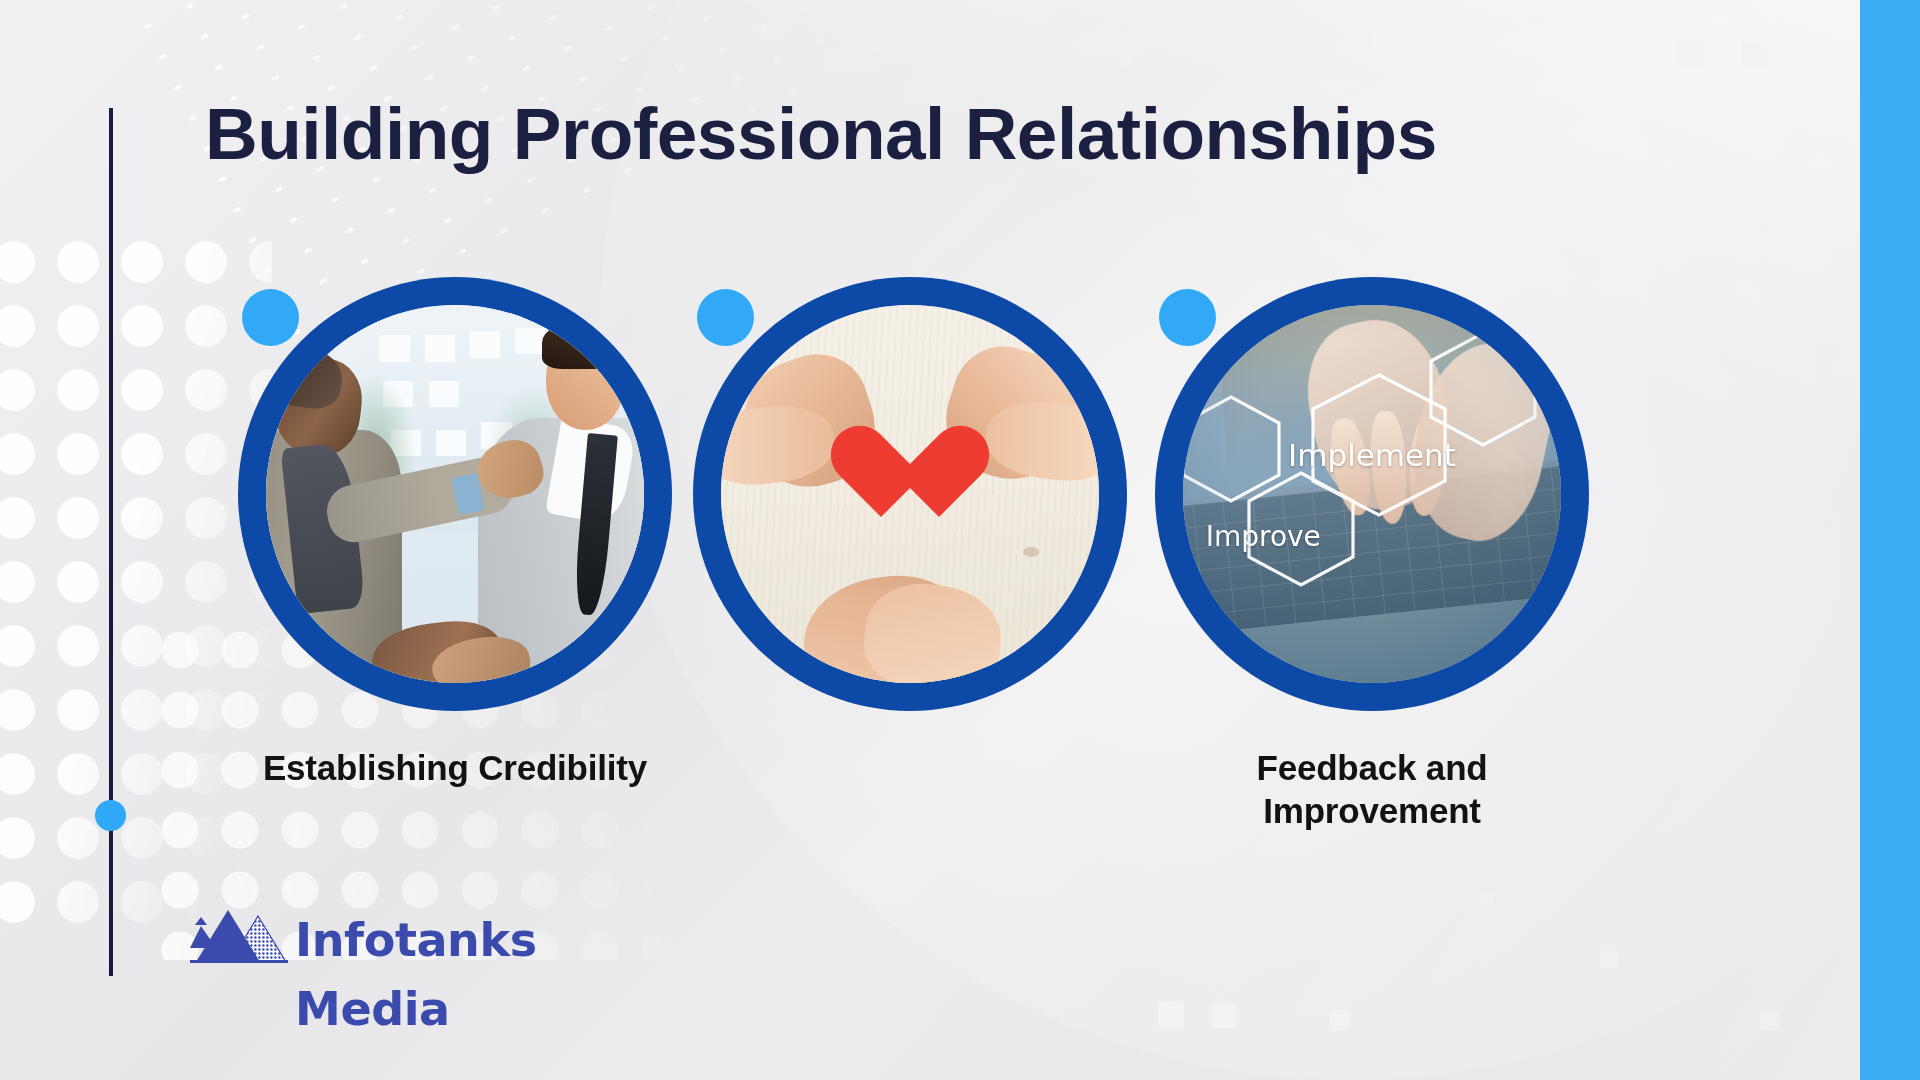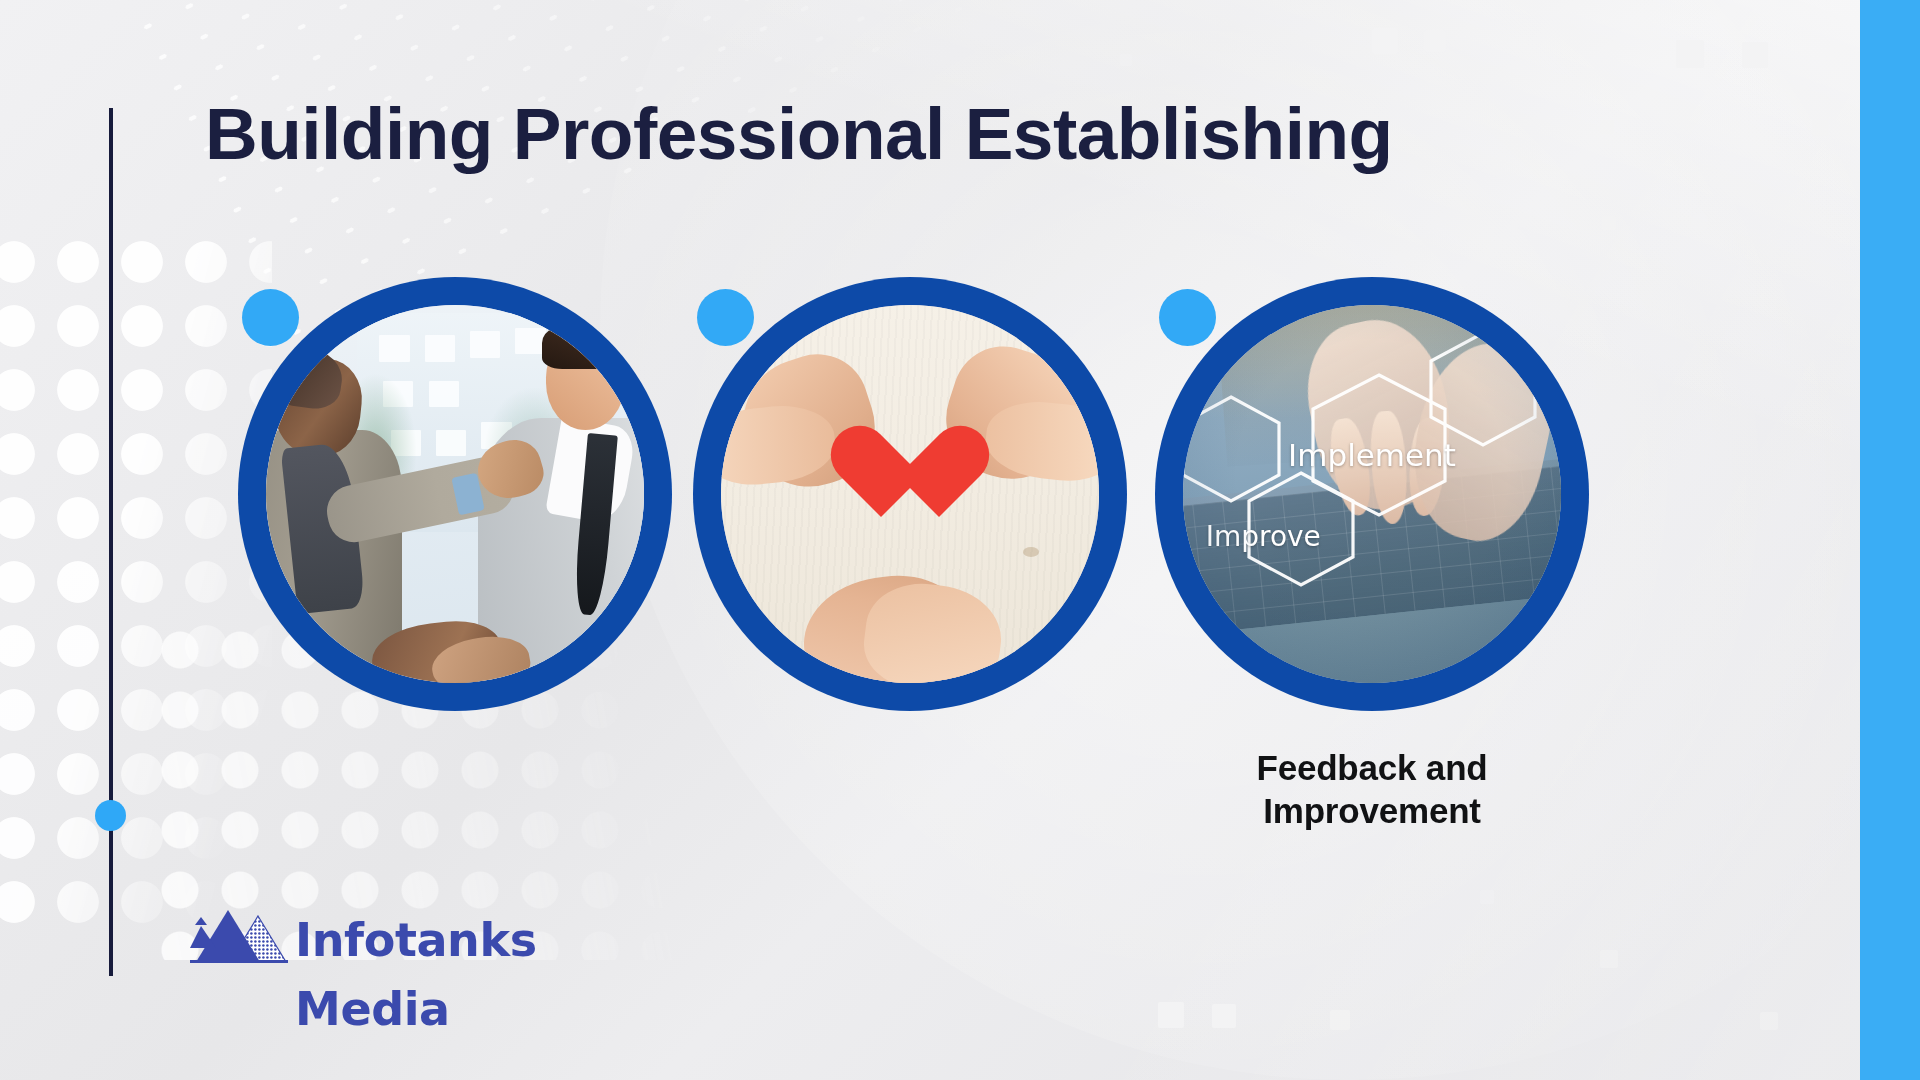--- a/index.html
+++ b/index.html
@@ -344,21 +344,21 @@
     <div class="sq" style="left:1760px;top:1012px;width:18px;height:18px;opacity:.5;"></div>
     <div class="sq" style="left:1480px;top:890px;width:14px;height:14px;opacity:.4;"></div>
     <div class="sq" style="left:1120px;top:54px;width:12px;height:12px;opacity:.4;"></div>
   </div>
 
   <div class="right-bar" style="background:#3aadf5;"></div>
 
   <div class="timeline-line"></div>
   <div class="timeline-dot"></div>
 
-  <h1 class="title">Building Professional Establishing</h1>
+  <h1 class="title">Building Professional Relationships</h1>
 
   <div class="cards">
 
     <div class="card" id="card-0">
       <div class="ring">
         <div class="accent-dot"></div>
         <div class="photo">
           <div class="p1">
             <div class="bld"></div>
             <div class="win" style="left:30%;top:8%;width:8%;height:7%;"></div>
@@ -383,20 +383,21 @@
             <div class="m2-hair"></div>
             <div class="m2-tie"></div>
             <div class="arm"></div>
             <div class="cuff"></div>
             <div class="hand"></div>
             <div class="lowhands"></div>
             <div class="lowhands2"></div>
           </div>
         </div>
       </div>
+      <div class="caption">Establishing Credibility</div>
     </div>
 
     <div class="card" id="card-1">
       <div class="ring">
         <div class="accent-dot"></div>
         <div class="photo">
           <div class="p2">
             <div class="h-left"></div>
               <div class="h-left2"></div>
             <div class="h-right"></div>

